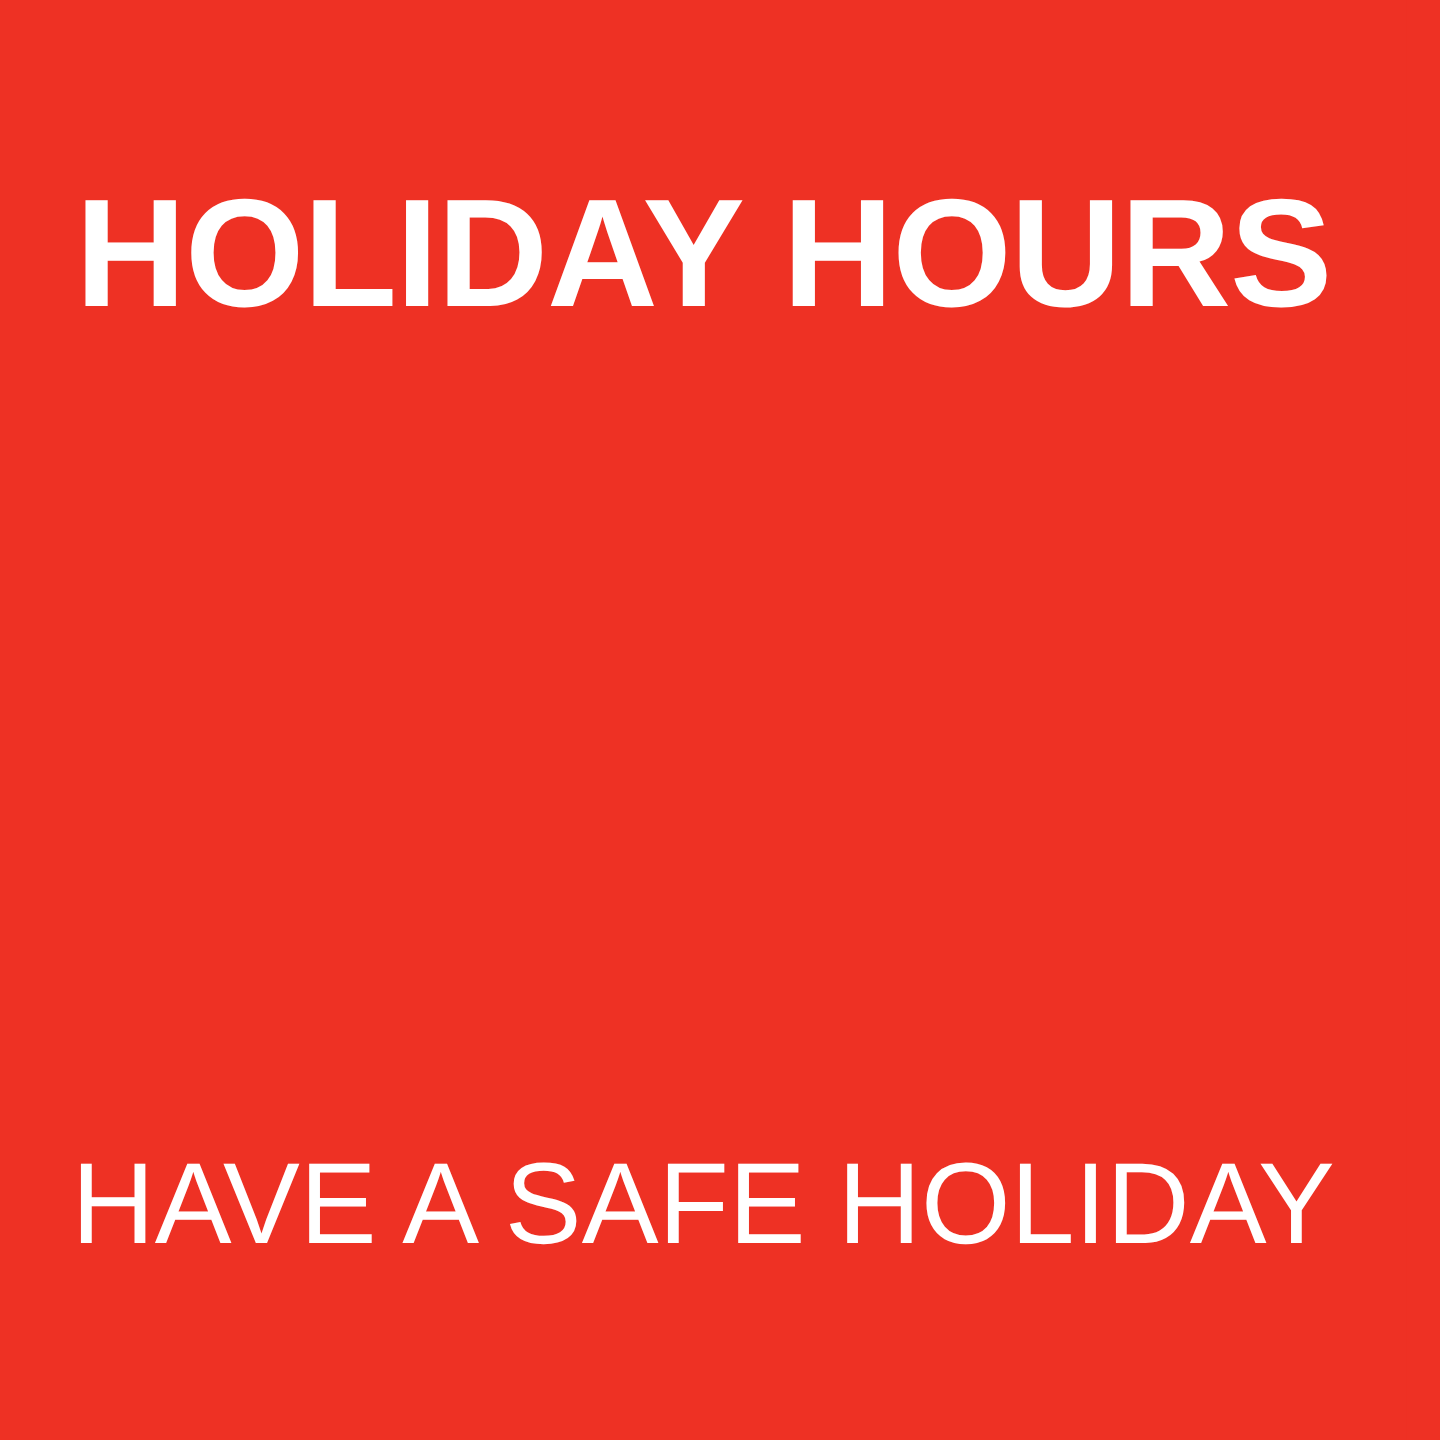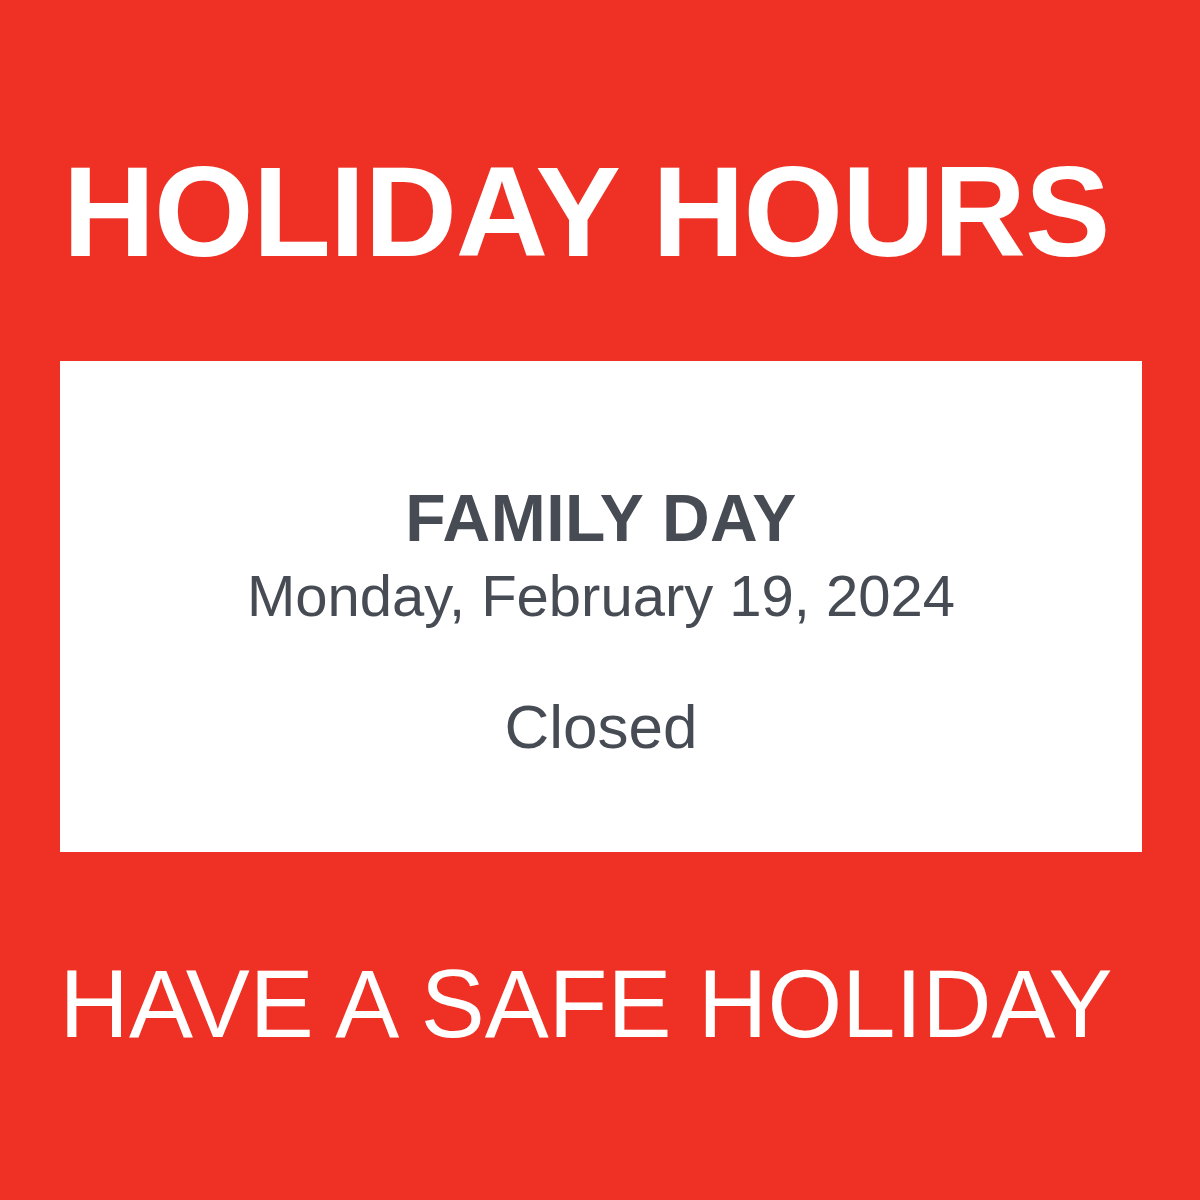--- a/index.html
+++ b/index.html
@@ -111,25 +111,16 @@
     margin-top: 40px;
   }
 </style>
 </head>
 <body>
 
 <div class="poster">
 
   <div class="headline">HOLIDAY HOURS</div>
 
-  <div class="info-card">
-
-    <div class="event-name">FAMILY DAY</div>
-
-    <div class="event-date">Monday, February 19, 2024</div>
-
-    <div class="event-status">Closed</div>
-
-  </div>
 
   <div class="footer-message">HAVE A SAFE HOLIDAY</div>
 
 </div>
 
 </body></html>

